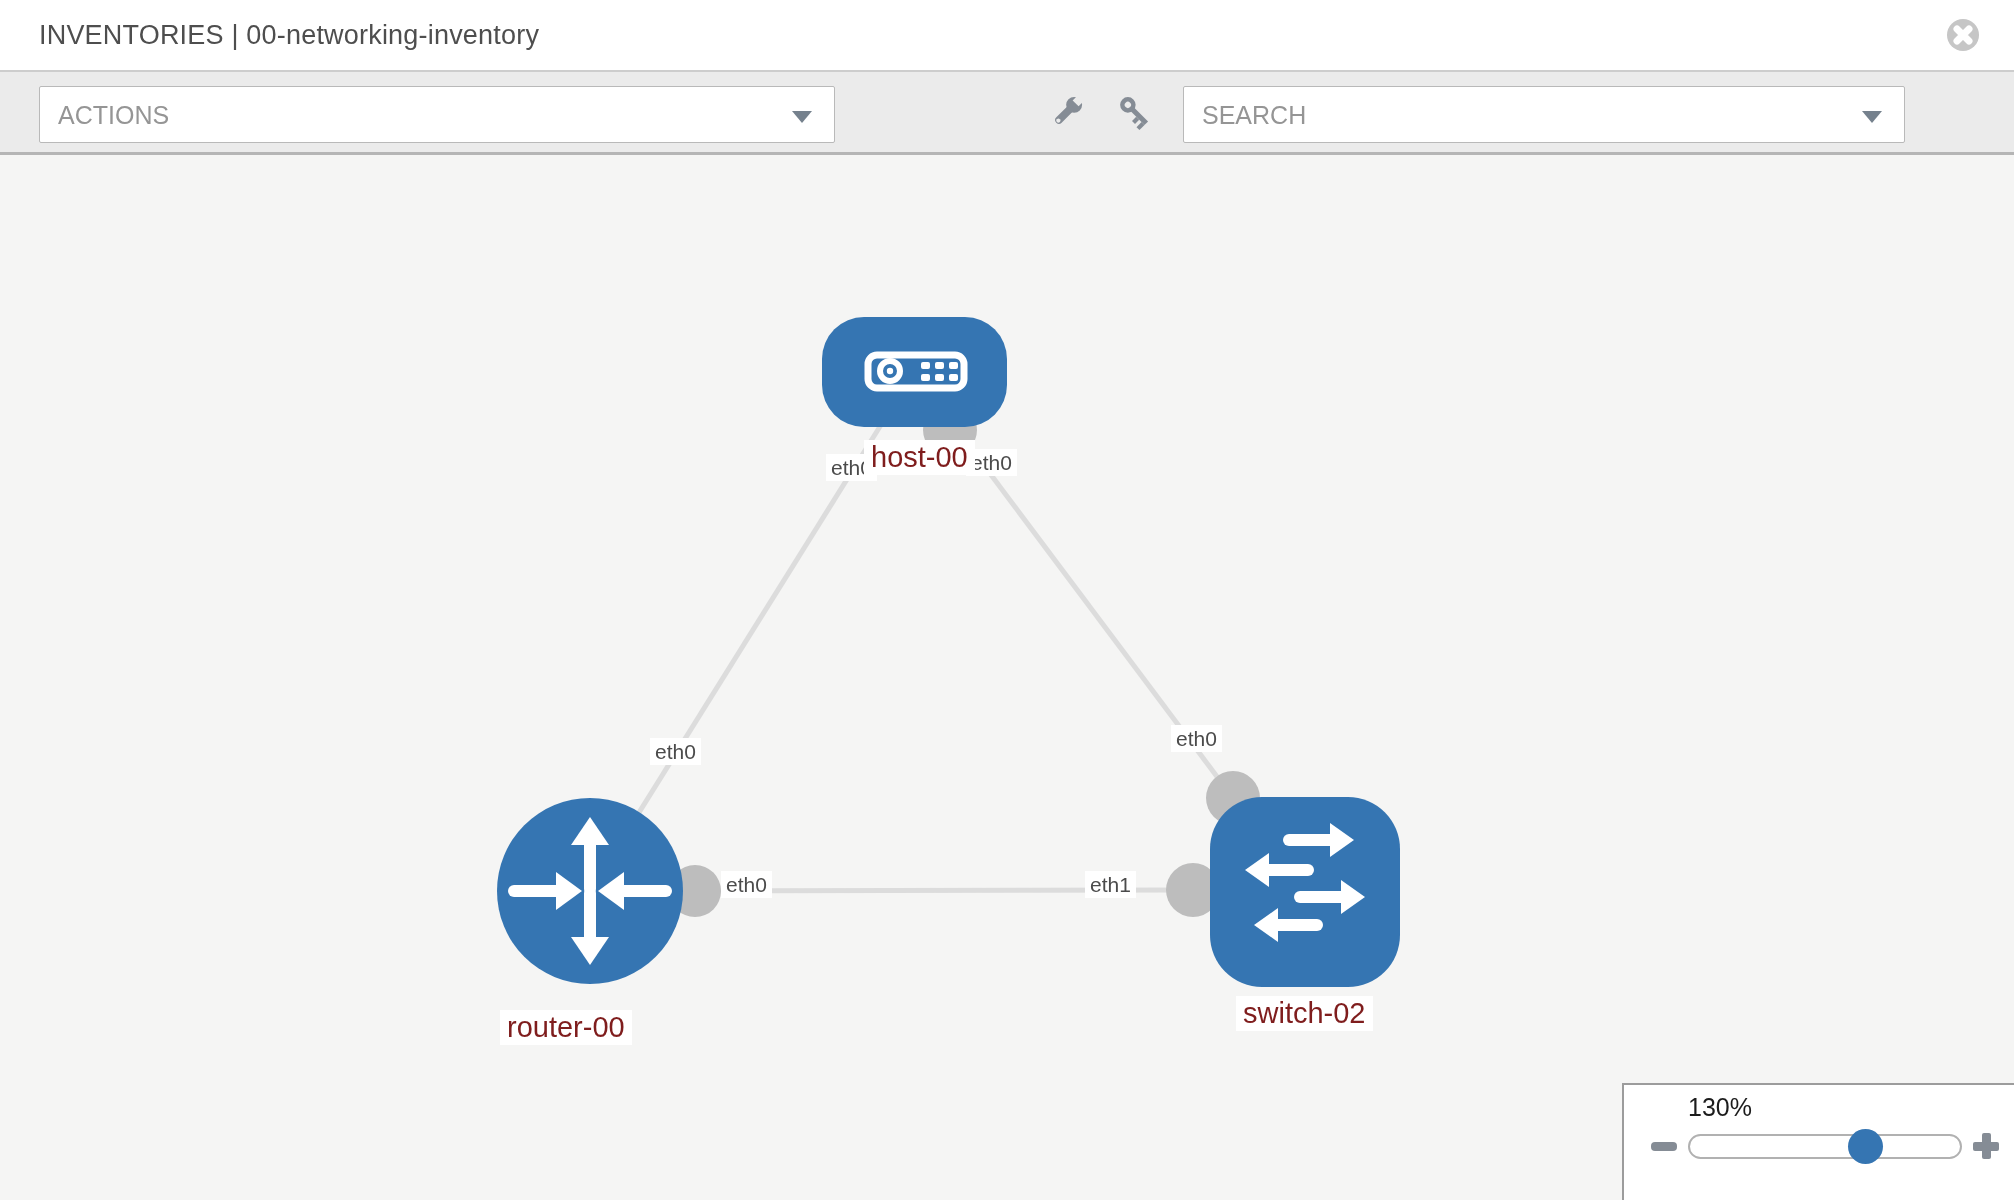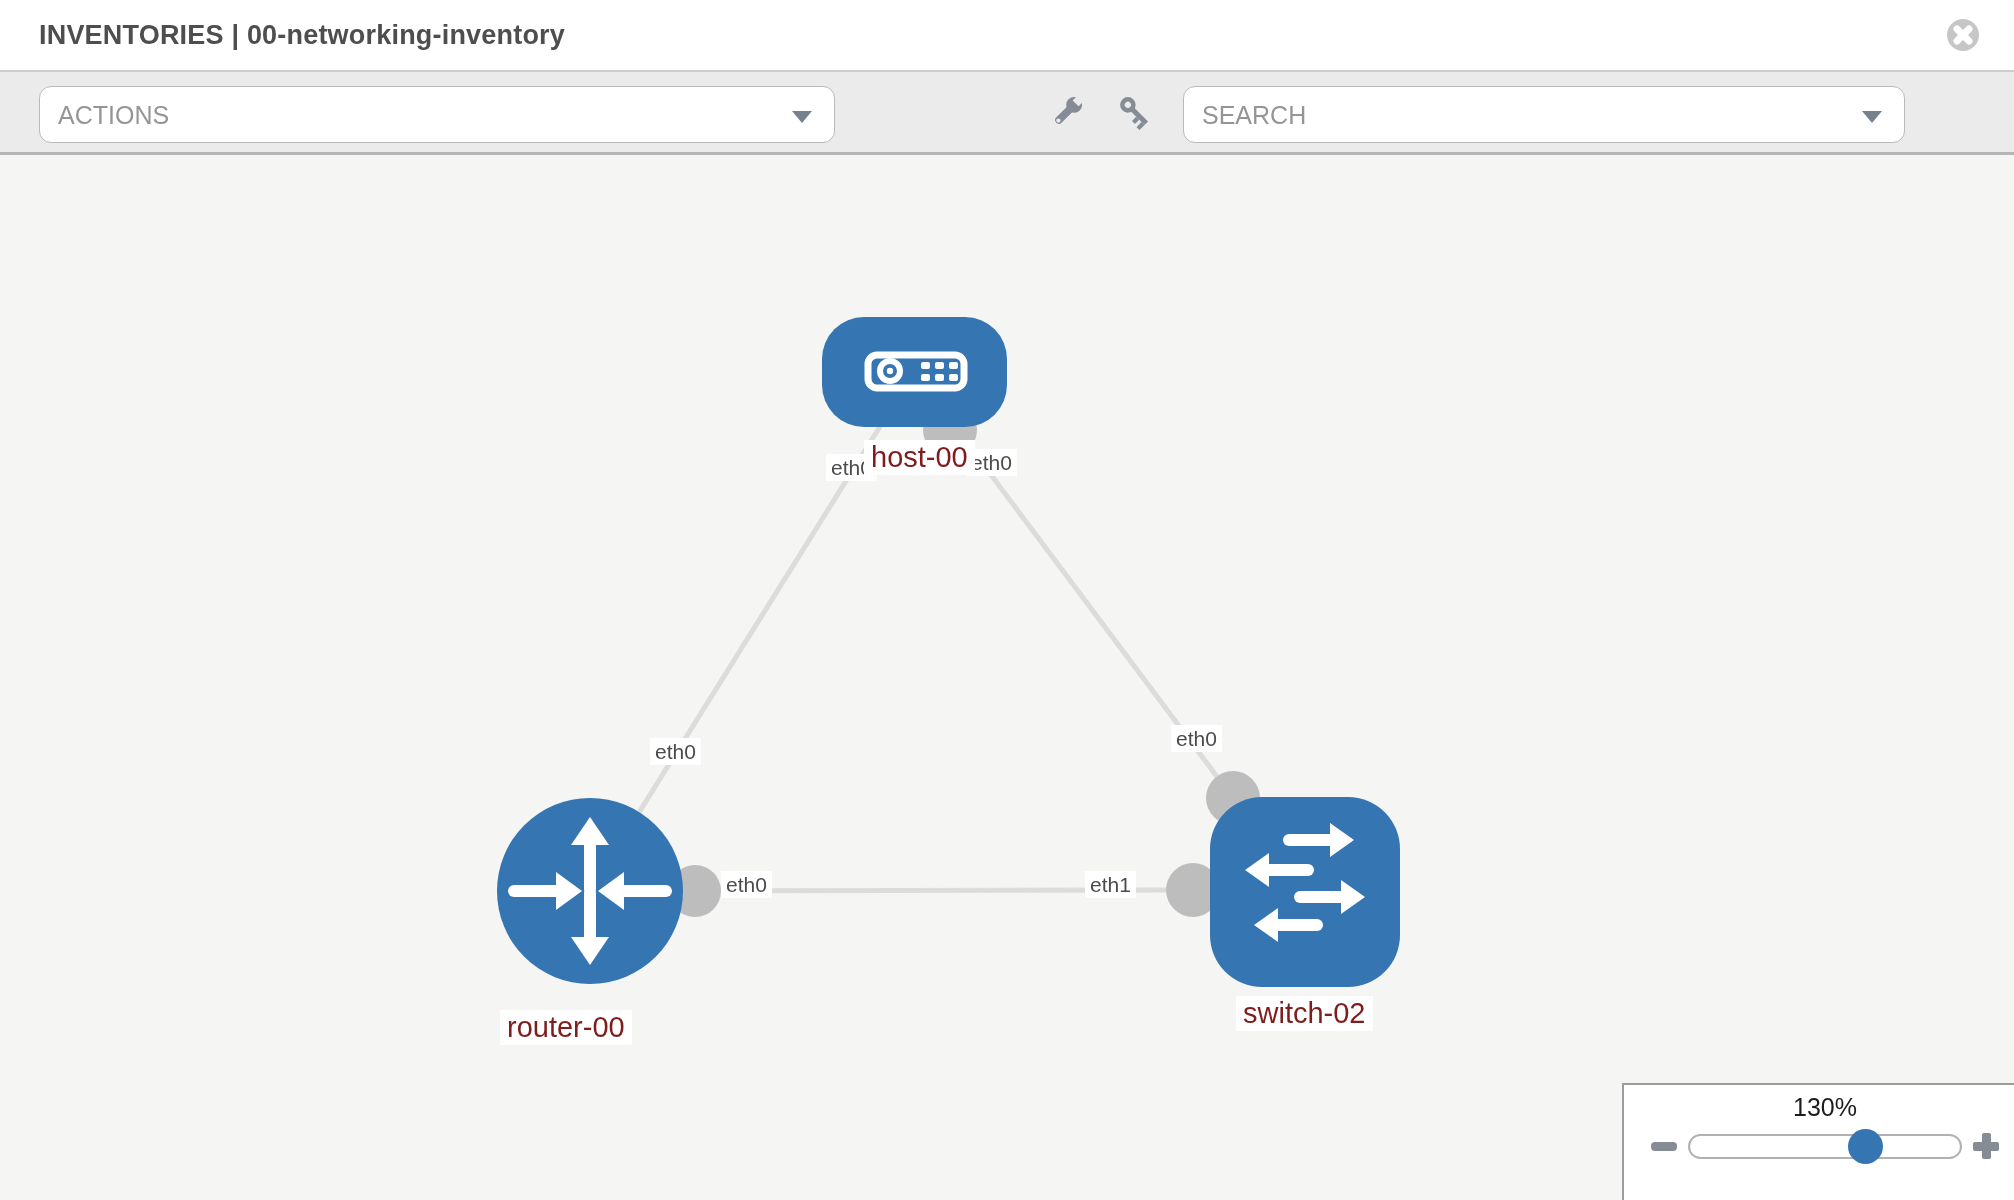--- a/index.html
+++ b/index.html
@@ -3,30 +3,30 @@
 <meta charset="utf-8">
 <style>
   * { margin:0; padding:0; box-sizing:border-box; }
   html,body { width:2014px; height:1200px; overflow:hidden; background:#fff; }
   body { font-family:"Liberation Sans", sans-serif; }
   .screen { position:relative; width:2014px; height:1200px; overflow:hidden; background:#fff; }
 
   
   .header { position:absolute; left:0; top:0; width:2014px; height:72px;
             background:#fff; border-bottom:2px solid #cdcdcd; }
-  .page-title { position:absolute; left:39px; top:20px; font-size:27px; font-weight:700;
+  .page-title { position:absolute; left:39px; top:20px; font-size:27px; font-weight:400;
                 color:#4e4e4e; letter-spacing:.2px; }
   .close-btn { position:absolute; left:1946px; top:18px; width:34px; height:34px;
                cursor:pointer; border:none; background:transparent; }
 
   
   .toolbar { position:absolute; left:0; top:72px; width:2014px; height:83px;
              background:#ebebeb; border-bottom:3px solid #b5b5b5; }
   .dropdown { position:absolute; top:14px; height:57px; background:#fff;
-              border:1px solid #b9b9b9; border-radius:12px; cursor:pointer; }
+              border:1px solid #b9b9b9; border-radius:2px; cursor:pointer; }
   .dropdown .ph { position:absolute; left:18px; top:14px; font-size:25px; color:#959595; }
   .caret { position:absolute; right:22px; top:24px; width:0; height:0;
            border-left:10px solid transparent; border-right:10px solid transparent;
            border-top:12px solid #75818d; }
   .dd-actions { left:39px;  width:796px; }
   .dd-search  { left:1183px; width:722px; }
   .tool-icon-btn { position:absolute; top:18px; width:46px; height:46px; border:none;
                    background:transparent; cursor:pointer; }
   .btn-wrench { left:1044px; }
   .btn-key    { left:1112px; }
@@ -54,21 +54,21 @@
   .chip-mid-back      { left:1100px; top:716px; }
   .chip-mid-front     { left:1085px; top:716px; }
 
   .label-host   { left:864px;  top:285px; }
   .label-router { left:500px;  top:843px;margin-top:12px; }
   .label-switch { left:1236px; top:841px; }
 
   
   .zoom-panel { position:absolute; left:1622px; top:928px; width:430px; height:160px;
                 background:#fff; border:2px solid #9c9c9c; z-index:5; }
-  .zoom-level { position:absolute; left:64px; top:8px; width:274px; text-align:center;
+  .zoom-level { position:absolute; left:64px; top:8px; width:274px; 
                 font-size:25px; color:#1c1c1c; }
   .zoom-minus { position:absolute; left:27px; top:57px; width:26px; height:9px;
                 border-radius:4px; background:#858c95; border:none; cursor:pointer; }
   .zoom-plus  { position:absolute; left:349px; top:48px; width:26px; height:26px;
                 background:transparent; border:none; cursor:pointer; }
   .zoom-plus::before { content:""; position:absolute; left:0; top:9px; width:26px; height:9px;
                        border-radius:2px; background:#858c95; }
   .zoom-plus::after  { content:""; position:absolute; left:9px; top:0; width:9px; height:26px;
                        border-radius:2px; background:#858c95; }
   .zoom-track { position:absolute; left:64px; top:49px; width:274px; height:25px;

